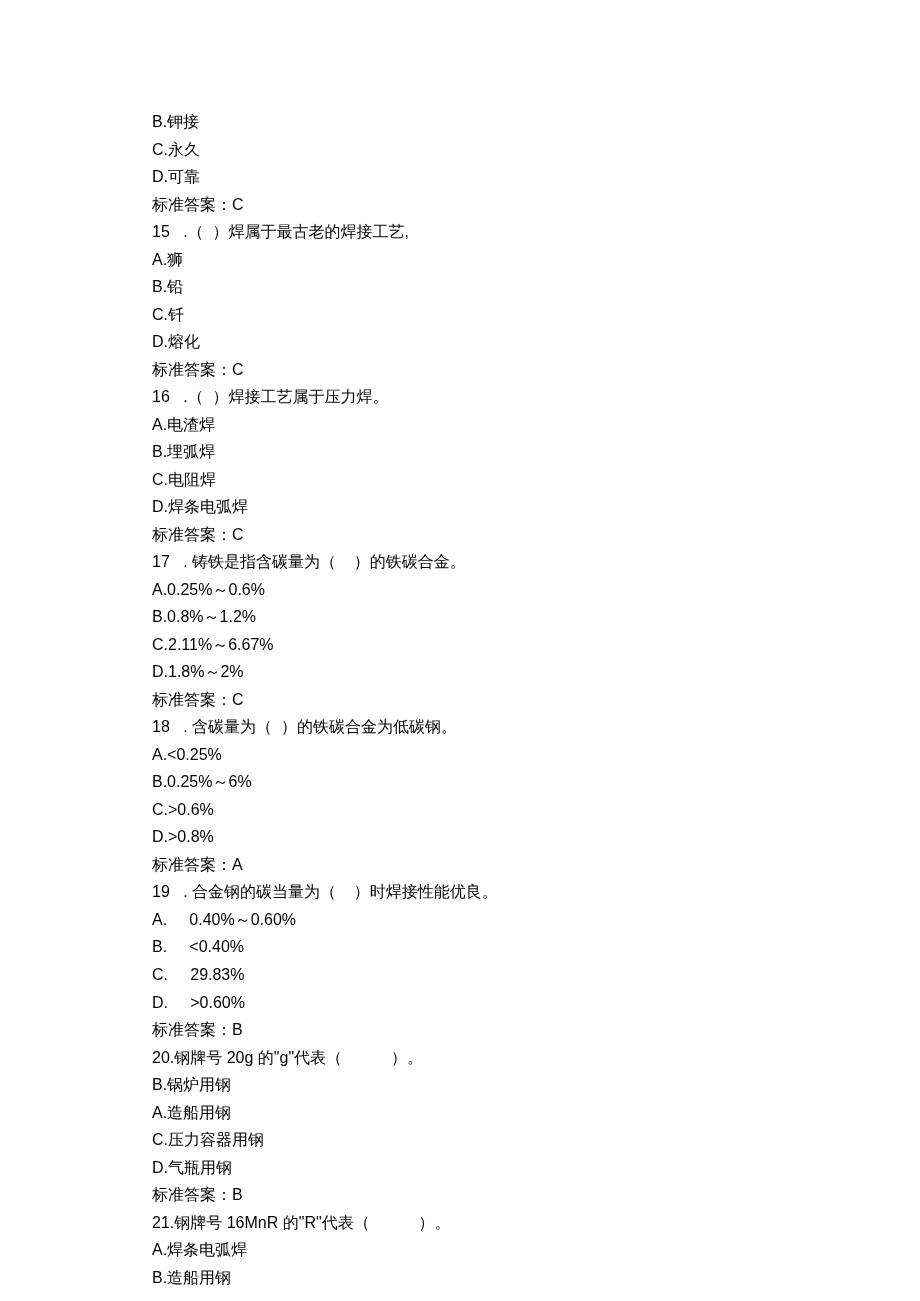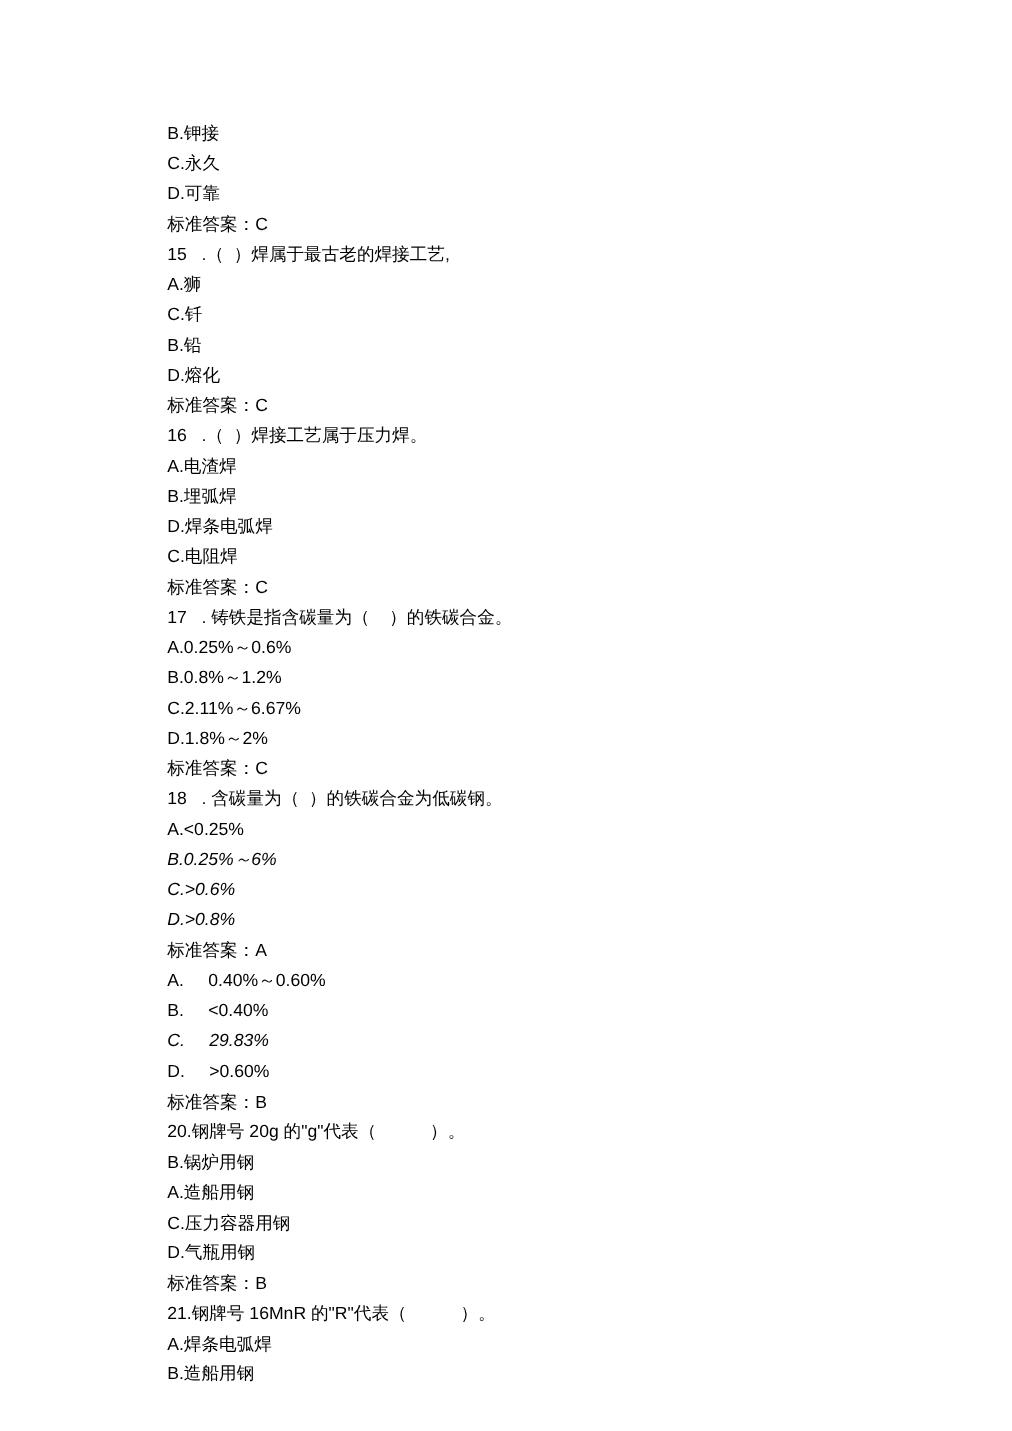--- a/index.html
+++ b/index.html
@@ -1,51 +1,52 @@
 <!DOCTYPE html>
 <html><head>
 <meta charset="utf-8">
 <style>
 body{margin:0;background:#fff;font-family:"Microsoft YaHei","SimSun",sans-serif;font-size:16px;color:#000;line-height:1.72}
 .page{width:920px;min-height:1301px;padding:108px 16px 0 152px;box-sizing:border-box}
 .line{white-space:pre-wrap}
-.italic{font-style:italic}
+.italic{}
 </style>
 </head>
 <body>
 
 <div class="page" id="page">
     <div class="line">B.钾接</div>
     <div class="line">C.永久</div>
     <div class="line">D.可靠</div>
     <div class="line">标准答案：C</div>
     <div class="line">15   .（  ）焊属于最古老的焊接工艺,</div>
     <div class="line">A.狮</div>
+    <div class="line">B.铅</div>
     <div class="line">C.钎</div>
-    <div class="line">B.铅</div>
     <div class="line">D.熔化</div>
     <div class="line">标准答案：C</div>
     <div class="line">16   .（  ）焊接工艺属于压力焊。</div>
     <div class="line">A.电渣焊</div>
     <div class="line">B.埋弧焊</div>
+    <div class="line">C.电阻焊</div>
     <div class="line">D.焊条电弧焊</div>
-    <div class="line">C.电阻焊</div>
     <div class="line">标准答案：C</div>
     <div class="line">17   . 铸铁是指含碳量为（    ）的铁碳合金。</div>
     <div class="line">A.0.25%～0.6%</div>
     <div class="line">B.0.8%～1.2%</div>
     <div class="line">C.2.11%～6.67%</div>
     <div class="line">D.1.8%～2%</div>
     <div class="line">标准答案：C</div>
     <div class="line">18   . 含碳量为（  ）的铁碳合金为低碳钢。</div>
     <div class="line">A.&lt;0.25%</div>
     <div class="line italic">B.0.25%～6%</div>
     <div class="line italic">C.&gt;0.6%</div>
     <div class="line italic">D.&gt;0.8%</div>
     <div class="line">标准答案：A</div>
+    <div class="line">19   . 合金钢的碳当量为（    ）时焊接性能优良。</div>
     <div class="line">A.     0.40%～0.60%</div>
     <div class="line">B.     &lt;0.40%</div>
     <div class="line italic">C.     29.83%</div>
     <div class="line">D.     &gt;0.60%</div>
     <div class="line">标准答案：B</div>
     <div class="line">20.钢牌号 20g 的"g"代表（           ）。</div>
     <div class="line">B.锅炉用钢</div>
     <div class="line">A.造船用钢</div>
     <div class="line">C.压力容器用钢</div>
     <div class="line">D.气瓶用钢</div>

